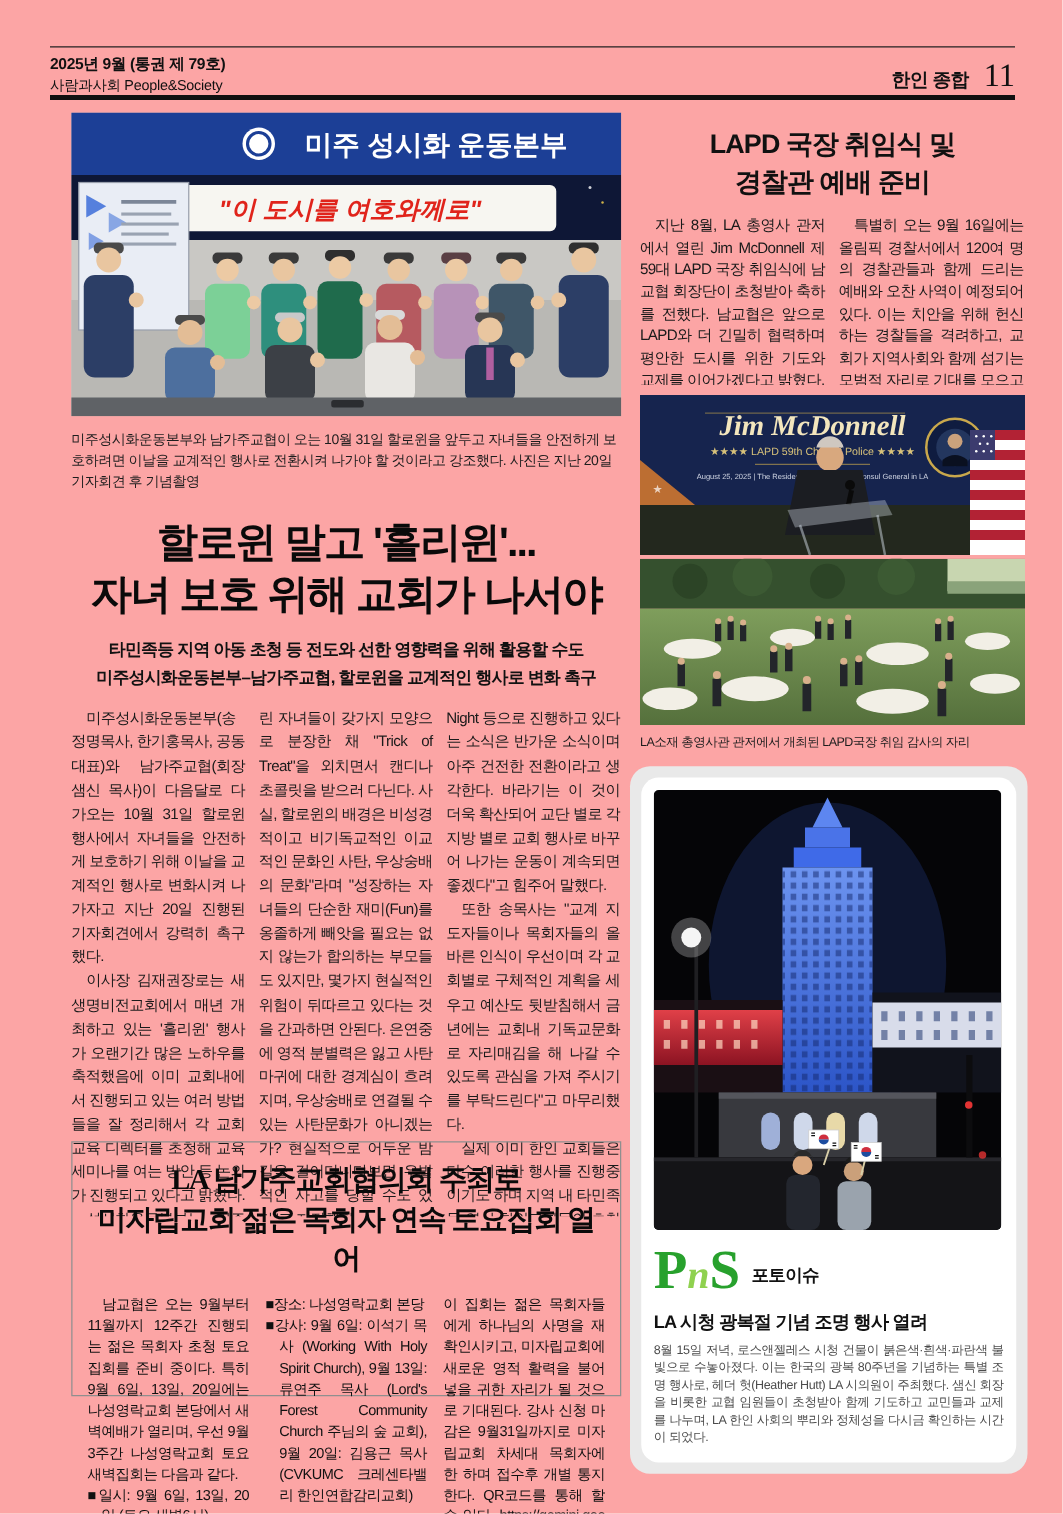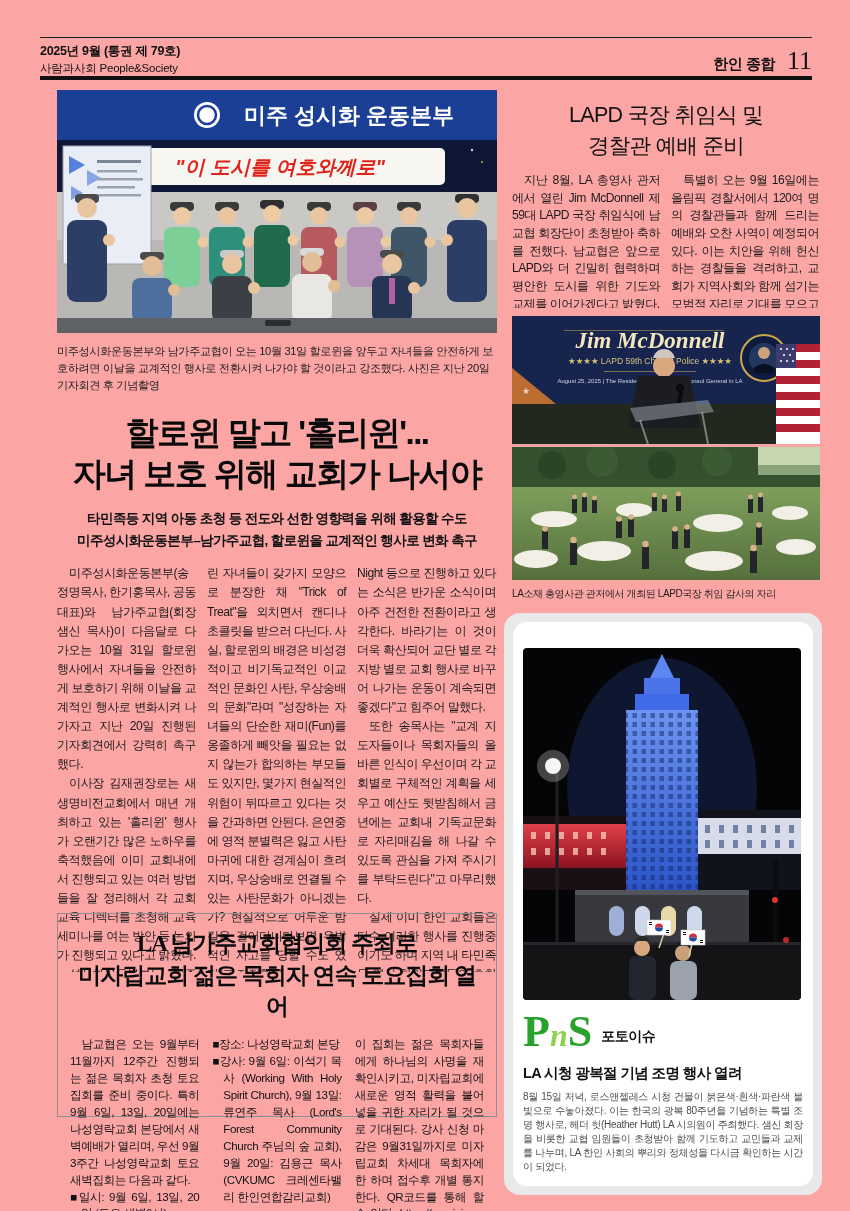--- a/index.html
+++ b/index.html
@@ -36,33 +36,33 @@
            font-weight:600;line-height:1.38;letter-spacing:-1px;color:#0a0a0a;}
   .bb-cols{display:flex;gap:13px;margin-top:13px;height:178px;overflow:hidden;}
   .bb-col{width:130px;font-size:11.6px;line-height:1.46;text-align:justify;letter-spacing:-0.4px;}
   .bb-col p{margin:0;}
   .bb-col p.indent{text-indent:1em;}
   .bb-col p.hang{padding-left:11px;text-indent:-11px;}
   .bb-link{color:#111;text-decoration:none;word-break:break-all;}
 
   
   .right-col{position:absolute;left:512px;top:100px;width:308px;}
-  .r-head{text-align:center;font-size:21.5px;font-weight:400;line-height:1.42;letter-spacing:-0.7px;}
+  .r-head{text-align:center;font-size:21.5px;font-weight:700;line-height:1.42;letter-spacing:-0.7px;}
   .r-cols{display:flex;gap:11px;margin-top:11px;height:136px;overflow:hidden;}
   .r-col{width:148px;font-size:12.1px;line-height:1.46;text-align:justify;
          letter-spacing:-0.5px;color:#1a1a1a;}
   .r-col p{margin:0;text-indent:1em;}
   .r-photos{margin-top:8px;}
   .r-photos svg{display:block;}
   .r-caption{font-size:10px;margin-top:7px;letter-spacing:-0.4px;color:#1d1d1d;}
 
   
   .gray-card{margin-top:12px;margin-left:-8px;width:318px;background:#e9e9e9;
              border-radius:16px;padding:9px;box-sizing:border-box;}
-  .white-card{background:#fff;border-radius:14px;padding:26px 10px 12px;}
+  .white-card{background:#fff;border-radius:14px;padding:10px 10px 12px;}
   .white-card svg{display:block;border-radius:4px;}
   .pns-row{display:flex;align-items:center;margin-top:10px;}
   .pns{line-height:1;}
   .pns .pl,.pns .sl{font-family:"Liberation Serif",serif;font-size:44px;font-weight:bold;color:#28a12d;}
   .pns .nl{font-family:"Liberation Serif",serif;font-style:italic;font-size:32px;font-weight:bold;color:#8fd14f;}
   .pns-label{font-size:14px;font-weight:bold;margin-left:9px;letter-spacing:-0.5px;margin-top:10px;}
   .pi-head{font-size:14.5px;font-weight:800;margin-top:10px;letter-spacing:-0.6px;}
   .pi-body{font-size:10px;line-height:1.4;color:#4c4c4c;margin-top:7px;
            text-align:justify;letter-spacing:-0.3px;}
 </style>

